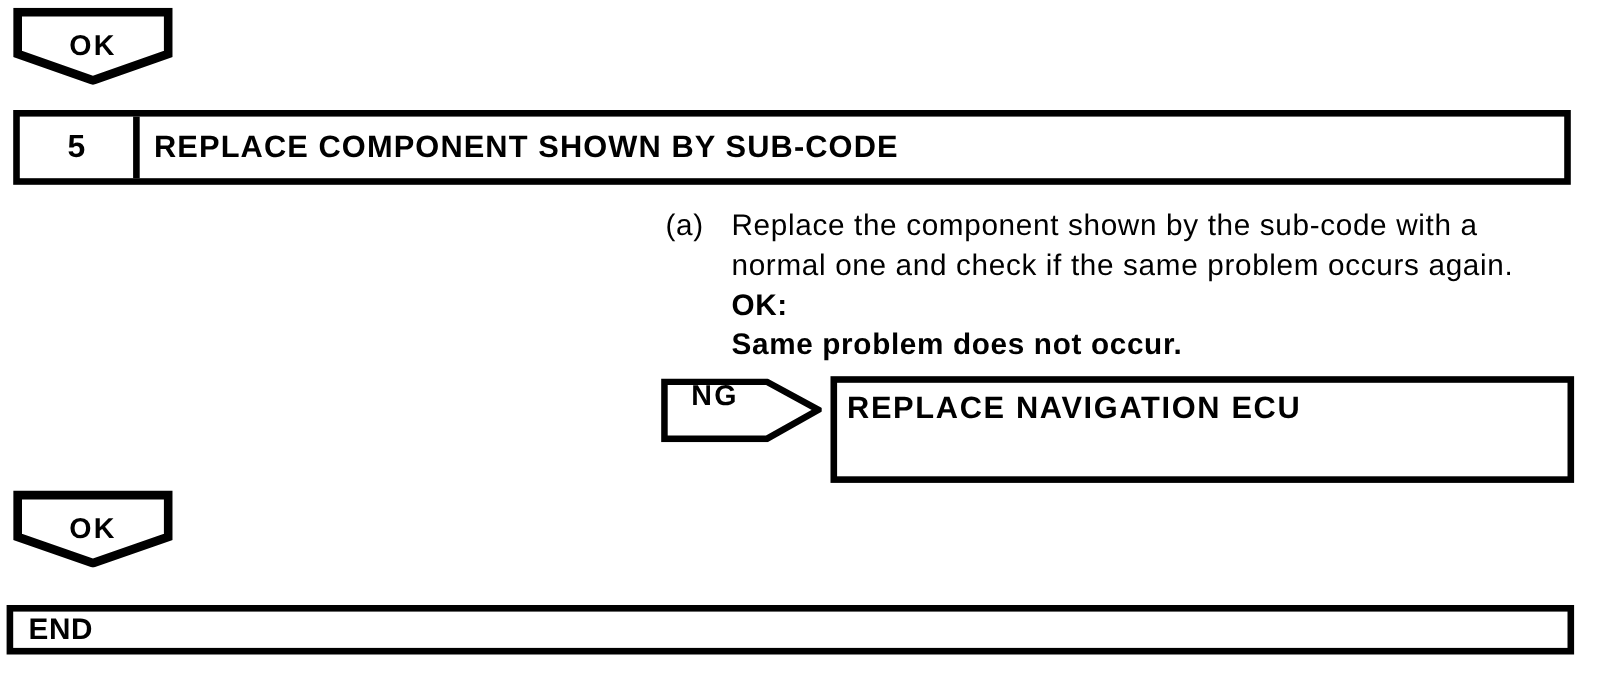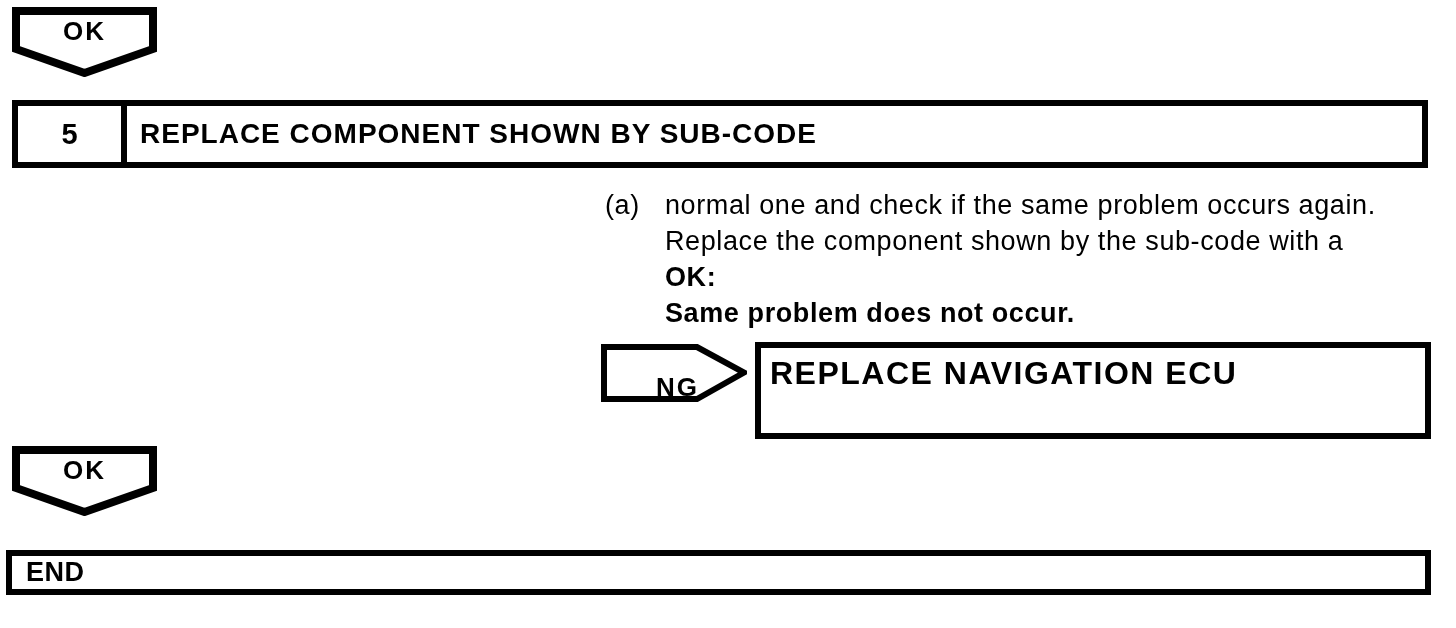--- a/index.html
+++ b/index.html
@@ -3,24 +3,24 @@
 <meta charset="utf-8">
 <style>
   html,body{margin:0;padding:0;background:#ffffff;}
   .canvas{
     position:relative;width:1456px;height:628px;background:#ffffff;
     font-family:"Liberation Sans",sans-serif;color:#000;overflow:hidden;
   }
   .connector{position:absolute;}
   .connector svg{display:block;}
   .connector-label{
-    position:absolute;left:0;top:9px;width:100%;text-align:center;
+    position:absolute;left:0;top:19px;width:100%;text-align:center;
     font-weight:bold;font-size:26px;letter-spacing:2px;
   }
-  .connector-right .connector-label{top:28px;width:98px;text-align:right;}
+  .connector-right .connector-label{top:0;width:98px;}
   .step-header{
     position:absolute;left:12px;top:100px;width:1416px;height:68px;
     border:6px solid #000;box-sizing:border-box;display:flex;align-items:stretch;
   }
   .step-number{
     flex:0 0 103px;border-right:6px solid #000;display:flex;
     align-items:center;justify-content:center;font-weight:bold;font-size:29px;
   }
   .step-title{
     flex:1;display:flex;align-items:center;padding-left:13px;
@@ -29,21 +29,21 @@
   .instruction{
     position:absolute;left:605px;top:187px;display:flex;
     font-size:27px;line-height:36px;letter-spacing:0.6px;white-space:nowrap;
   }
   .instr-marker{flex:0 0 60px;}
   .bold{font-weight:bold;}
   .indent{}
   .ng-box{
     position:absolute;left:755px;top:342px;width:676px;height:97px;
     border:6px solid #000;box-sizing:border-box;padding:7px 0 0 9px;
-    font-weight:bold;font-size:32px;letter-spacing:1.5px;white-space:nowrap;
+    font-weight:bold;font-size:28px;letter-spacing:1.5px;white-space:nowrap;
   }
   .end-box{
     position:absolute;left:6px;top:550px;width:1425px;height:45px;
     border:6px solid #000;box-sizing:border-box;display:flex;align-items:center;
     padding-left:14px;font-weight:bold;font-size:27px;letter-spacing:0.5px;
   }
 </style>
 </head>
 <body>
 
@@ -57,22 +57,22 @@
   </div>
 
   <div class="step-header">
     <div class="step-number">5</div>
     <div class="step-title">REPLACE COMPONENT SHOWN BY SUB-CODE</div>
   </div>
 
   <div class="instruction">
     <span class="instr-marker">(a)</span>
     <div class="instr-text">
+      <div>Replace the component shown by the sub-code with a</div>
       <div>normal one and check if the same problem occurs again.</div>
-      <div>Replace the component shown by the sub-code with a</div>
       <div class="bold">OK:</div>
       <div class="bold indent">Same problem does not occur.</div>
     </div>
   </div>
 
   <div class="connector connector-right" style="left:601px;top:344px;">
     <svg width="146" height="58" viewBox="0 0 146 58">
       <polygon points="3,3 96,3 143,28.5 96,55 3,55" fill="#ffffff" stroke="#000000" stroke-width="6"></polygon>
     </svg>
     <span class="connector-label">NG</span>

